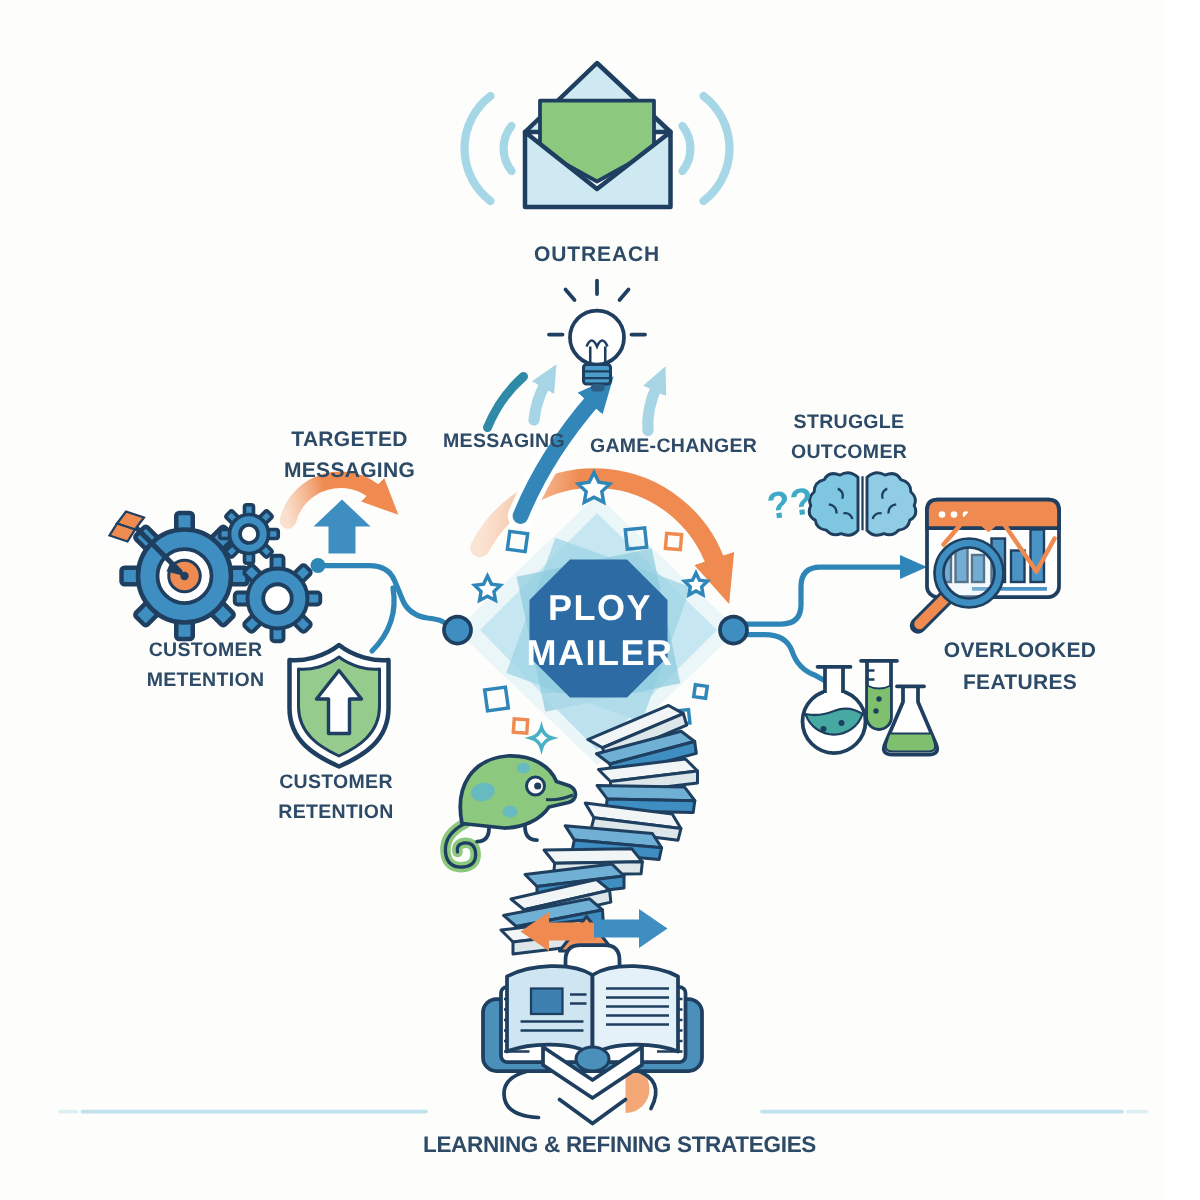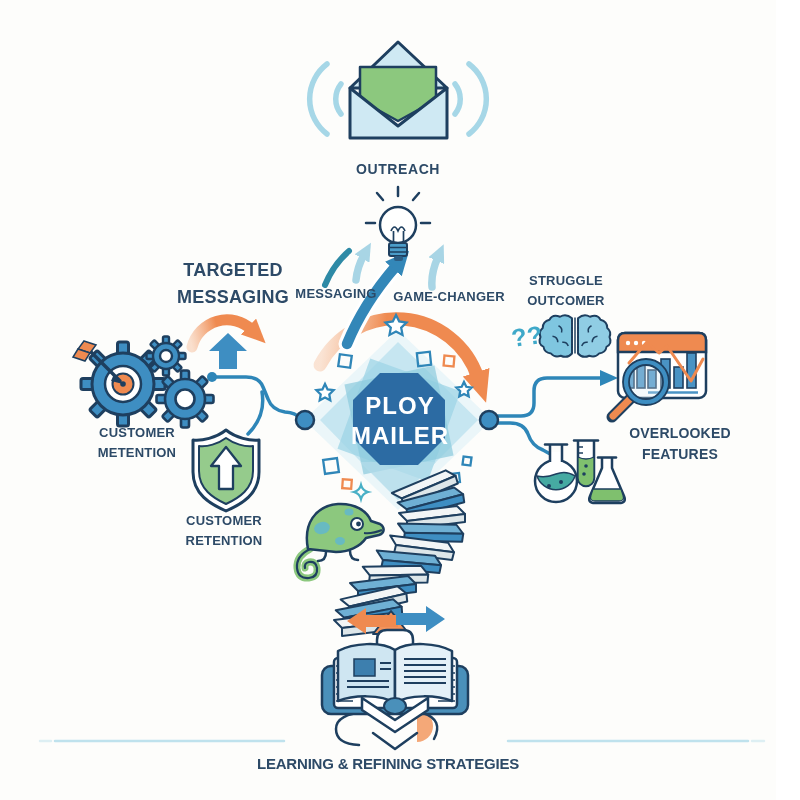--- a/index.html
+++ b/index.html
@@ -2,31 +2,31 @@
 <html><head>
 <meta charset="utf-8">
 <style>
   html,body{margin:0;padding:0;background:#fff}
   .stage{position:relative;width:776px;height:800px;background:#fdfdfb;overflow:hidden;font-family:"Liberation Sans",sans-serif}
   .stage svg{position:absolute;left:0;top:0}
   .lbl{position:absolute;transform:translateX(-50%);text-align:center;font-weight:bold;
        color:#2d4a67;white-space:pre-line;line-height:1.5;letter-spacing:.2px;
        font-family:"Liberation Sans",sans-serif}
   .lbl-outreach{left:398px;top:159px;font-size:14px;letter-spacing:.6px}
-  .lbl-targeted{left:233px;top:257px;font-size:18px}
+  .lbl-targeted{left:233px;top:282px;font-size:14px}
   .lbl-effective{left:336px;top:284px;font-size:13px}
   .lbl-gamechanger{left:449px;top:287px;font-size:13px}
   .lbl-struggle{left:566px;top:271px;font-size:13px}
   .lbl-metention{left:137px;top:423px;font-size:13px}
   .lbl-retention{left:224px;top:511px;font-size:13px}
   .lbl-center{left:400px;top:391px;font-size:24px;color:#fff;line-height:1.26;letter-spacing:1px}
   .lbl-overlooked{left:680px;top:423px;font-size:14px}
   .lbl-analyze{left:577px;top:509px;font-size:13px}
   .lbl-qmarks{left:527px;top:318px;font-size:25px;color:#3fa9c9;transform:translateX(-50%) rotate(-8deg)}
-  .lbl-learning{left:388px;top:753px;font-size:15px;letter-spacing:-.2px}
+  .lbl-learning{left:413px;top:753px;font-size:15px;letter-spacing:-.2px}
 </style>
 </head>
 <body>
 
 <div class="stage">
 <svg width="800" height="800" viewBox="0 0 800 800">
   <defs>
     <marker id="mb" markerUnits="userSpaceOnUse" markerWidth="20" markerHeight="16" viewBox="0 0 20 16" refX="3" refY="8" orient="auto">
           <path d="M0,0 L18,8 L0,16 Z" fill="#2e86b8"></path>
         </marker>

